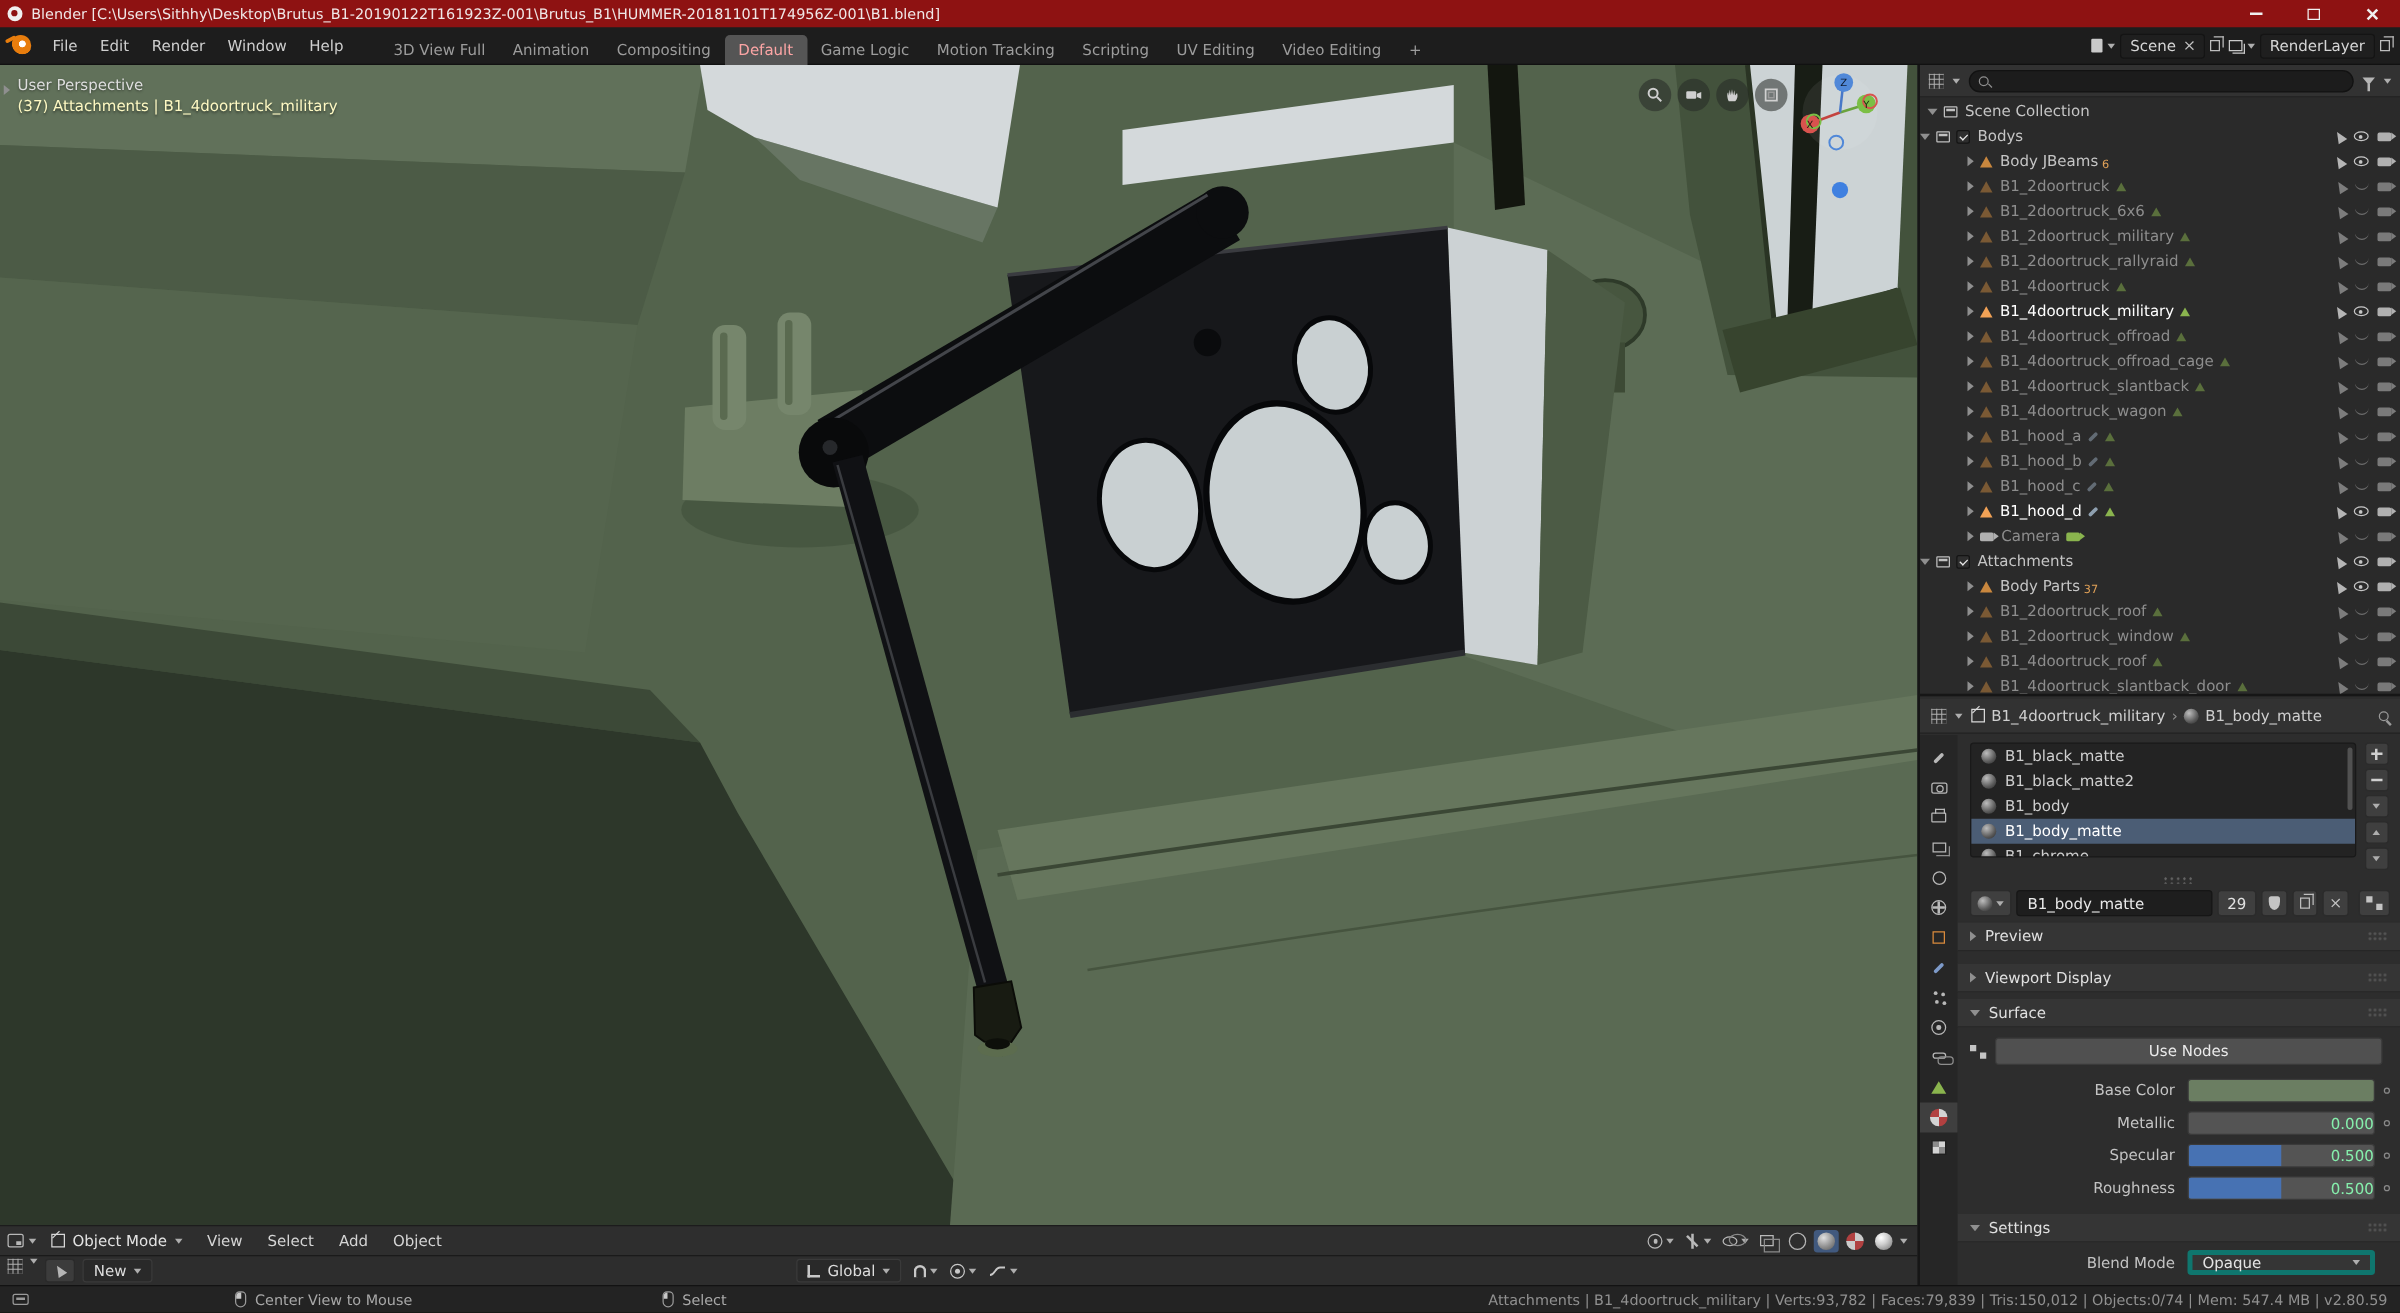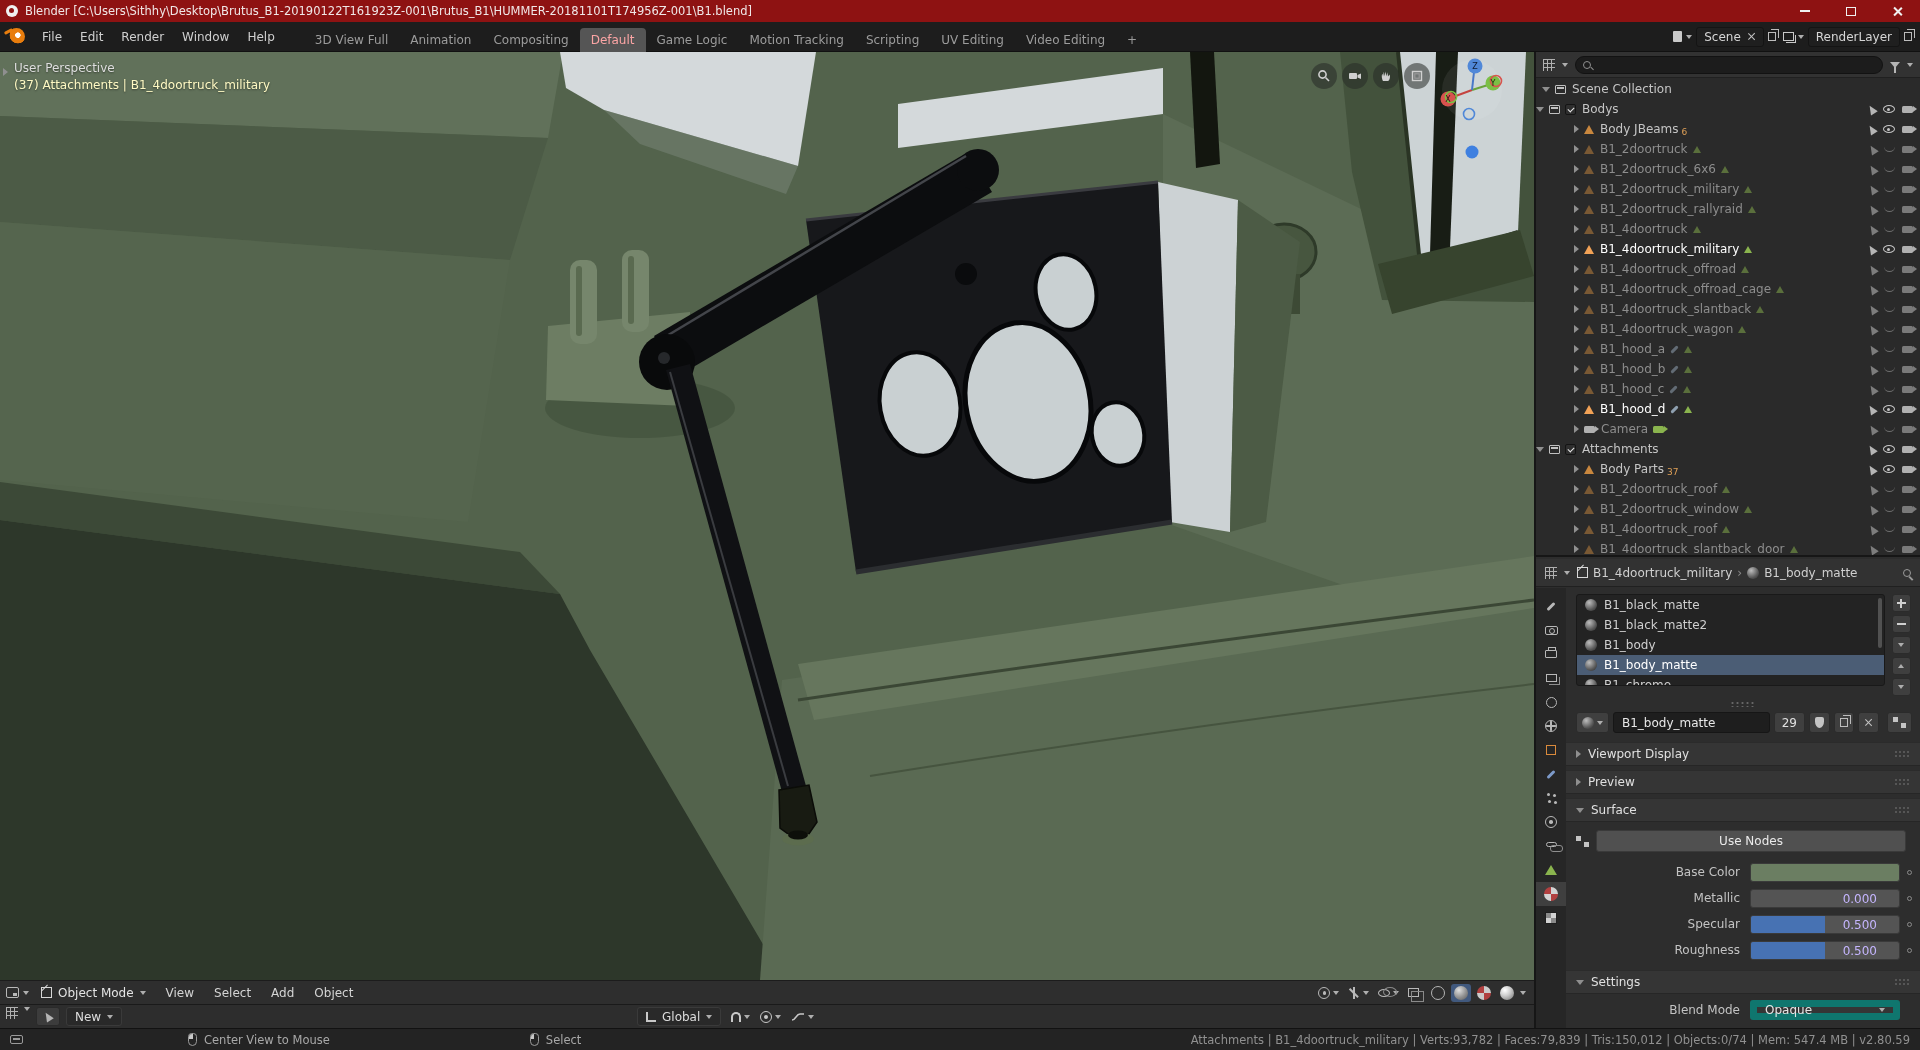--- a/index.html
+++ b/index.html
@@ -173,22 +173,22 @@
 .db-users{height:21px;background:#3f3f3f;border:1px solid #2b2b2b;border-radius:3px;display:flex;align-items:center;padding:0 7px;color:#e0e0e0;flex:none}
 .panel-h{height:24px;margin-top:4px;background:#353535;border-top:1px solid #2b2b2b;border-bottom:1px solid #262626;display:flex;align-items:center;gap:7px;padding:0 10px;color:#e0e0e0}
 .panel-h.first{margin-top:9px}
 .pgrip{margin-left:auto;width:16px;height:8px;background-image:radial-gradient(#5e5e5e 1px,transparent 1.2px);background-size:4px 4px;opacity:.8}
 .un-row{display:flex;align-items:center;gap:7px;margin:8px 14px 10px 10px}
 .use-nodes{flex:1;height:22px;background:#505050;border:1px solid #3a3a3a;border-radius:3px;display:flex;align-items:center;justify-content:center;color:#eaeaea}
 .prow{display:flex;align-items:center;margin:6px 8px 0 0;height:20px}
 .plabel{flex:1;text-align:right;padding-right:10px;color:#c3c3c3;white-space:nowrap}
 .pfield{width:150px;height:19px;border-radius:3px;position:relative;overflow:hidden;background:#545454;border:1px solid #3a3a3a;flex:none}
 .pfield .fill{position:absolute;left:0;top:0;bottom:0;width:50%;background:#4772b3}
-.pfield .val{position:absolute;right:22px;top:0;line-height:18px;color:#c4b5fd}
-.dd-field{width:150px;height:20px;background:#353535;border:7px solid #0f766e;border-radius:3px;display:flex;align-items:center;padding:0 8px;color:#e4e4e4;flex:none}
+.pfield .val{position:absolute;right:0;top:0;line-height:18px;color:#86efac}
+.dd-field{width:150px;height:20px;background:#353535;border:4px solid #0f766e;border-radius:3px;display:flex;align-items:center;padding:0 8px;color:#e4e4e4;flex:none}
 .dd-field .dd{margin-left:auto}
 .adot{width:5px;height:5px;border:1px solid #8a8a8a;border-radius:50%;margin-left:7px;flex:none}
 
 
 .pi-bar{width:10px;height:3px;background:#b8b8b8;border-radius:2px;transform:rotate(-45deg)}
 .pi-cam{width:13px;height:9px;border:1.4px solid #b8b8b8;border-radius:2px;position:relative}
 .pi-cam::after{content:"";position:absolute;left:3px;top:1px;width:4px;height:4px;border-radius:50%;border:1.2px solid #b8b8b8}
 .pi-print{width:12px;height:8px;border:1.4px solid #b8b8b8;border-radius:1px;position:relative}
 .pi-print::before{content:"";position:absolute;left:2px;top:-4px;width:6px;height:3px;border:1.2px solid #b8b8b8;border-bottom:none}
 .pi-layers{width:11px;height:8px;border:1.4px solid #b8b8b8;position:relative}
@@ -880,28 +880,28 @@
             <div class="dbbtn">
                 <span class="i-copy"></span>
               </div>
             <div class="dbbtn">
                 <span class="i-xsm"></span>
               </div>
             <div class="dbbtn" style="margin-left:4px">
                 <span class="i-nodes"></span>
               </div>
           </div>
+          <div class="panel-h">
+              <span class="tri-r"></span>
+              <span>Preview</span>
+              <span class="pgrip"></span>
+            </div>
           <div class="panel-h first">
               <span class="tri-r"></span>
               <span>Viewport Display</span>
-              <span class="pgrip"></span>
-            </div>
-          <div class="panel-h">
-              <span class="tri-r"></span>
-              <span>Preview</span>
               <span class="pgrip"></span>
             </div>
           <div class="panel-h">
               <span class="tri-d"></span>
               <span>Surface</span>
               <span class="pgrip"></span>
             </div>
           <div class="un-row">
             <span class="i-nodes"></span>
             <div class="use-nodes">

